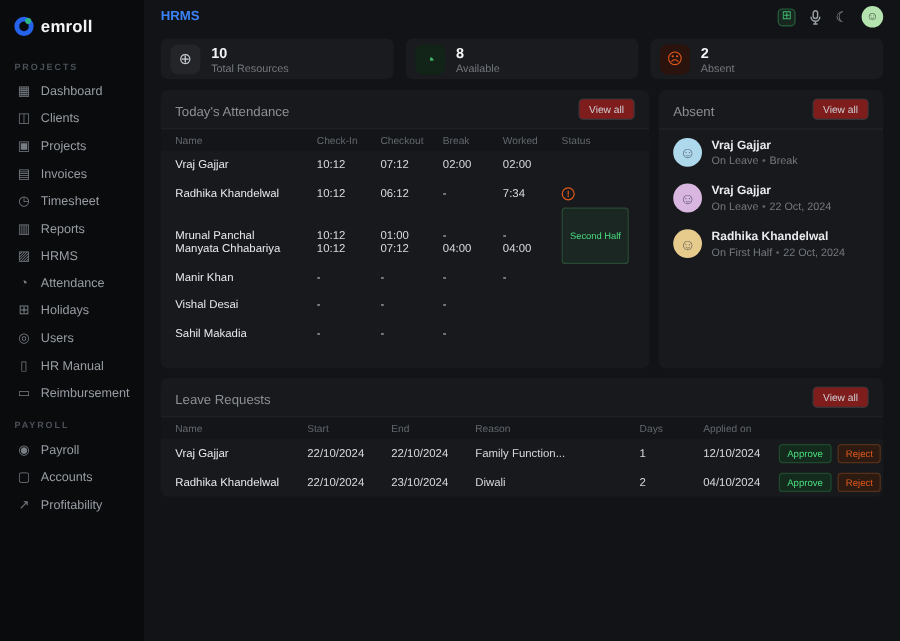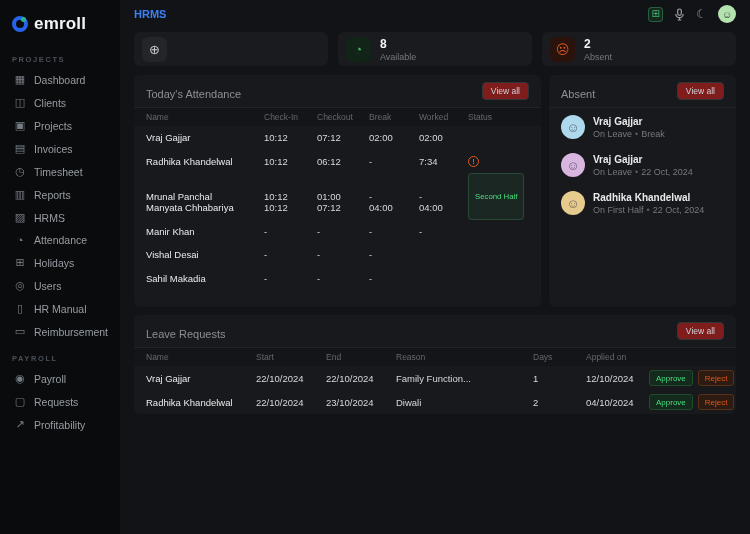--- a/index.html
+++ b/index.html
@@ -19,21 +19,21 @@
   }
   .logo { display:flex; align-items:center; gap:6px; padding:6px 12px 10px; }
   .logo-mark {
     width:16px; height:16px; border-radius:50%;
     border:4px solid #2563eb; position:relative; display:inline-block;
   }
   .logo-mark::after {
     content:""; position:absolute; right:-2px; top:-3px;
     width:5px; height:5px; border-radius:50%; background:#2bb483;
   }
-  .logo-text { color:#f3f4f6; font-size:17px; font-weight:bold; letter-spacing:.2px; }
+  .logo-text { color:#f3f4f6; font-size:14px; font-weight:bold; letter-spacing:.2px; }
   .s-section { padding:11px 12px 4px; color:#4a5158; font-size:7.5px;
     font-weight:bold; letter-spacing:1.6px; text-transform:uppercase; }
   .s-item {
     display:flex; align-items:center; gap:8px; padding:5px 12px;
     color:#979da3; font-size:10.5px; cursor:pointer;
     border-left:2px solid transparent;
   }
   .s-item .s-icon { font-size:11px; color:#767d84; width:12px; text-align:center; }
 
   
@@ -195,21 +195,21 @@
 
   <div class="s-section">Payroll</div>
   <nav>
 
   <div class="s-item">
         <span class="s-icon">◉</span>
         <span>Payroll</span>
       </div>
       <div class="s-item">
         <span class="s-icon">▢</span>
-        <span>Requests</span>
+        <span>Accounts</span>
       </div>
       <div class="s-item">
         <span class="s-icon">↗</span>
         <span>Profitability</span>
       </div>
     </nav>
 </aside>
 
 <main class="main">
 
@@ -225,20 +225,24 @@
       </span>
       <span class="ticon">☾</span>
       <span class="avatar-top">☺</span>
     </div>
   </div>
 
   <div class="stats">
 
   <div class="stat-card">
         <span class="stat-icon gray">⊕</span>
+        <span>
+          <div class="stat-value">10</div>
+          <div class="stat-label">Total Resources</div>
+        </span>
       </div>
       <div class="stat-card">
         <span class="stat-icon green">◔</span>
         <span>
           <div class="stat-value">8</div>
           <div class="stat-label">Available</div>
         </span>
       </div>
       <div class="stat-card">
         <span class="stat-icon orange">☹</span>

